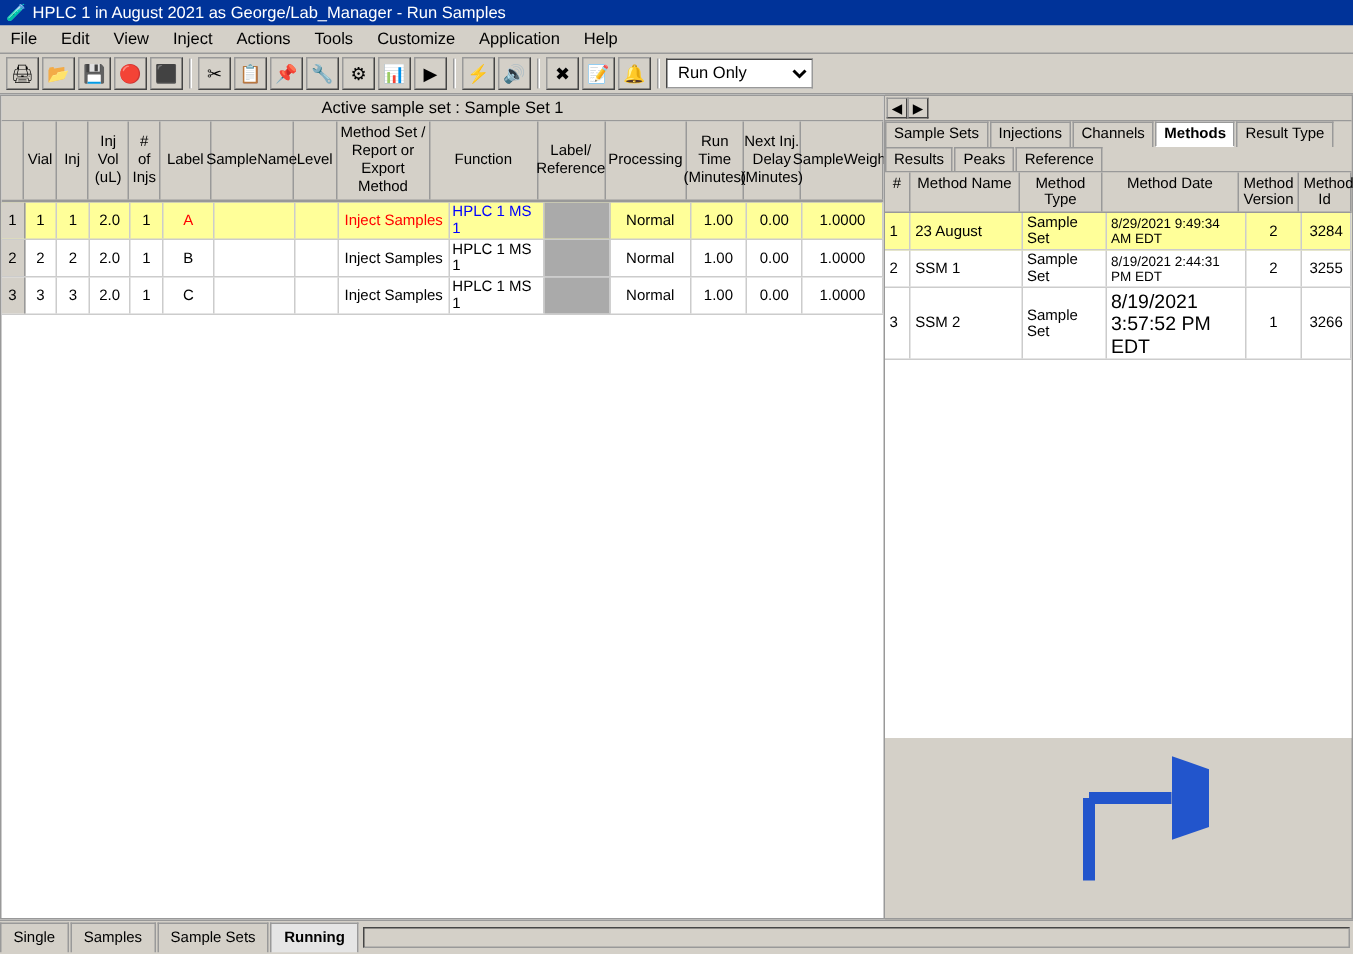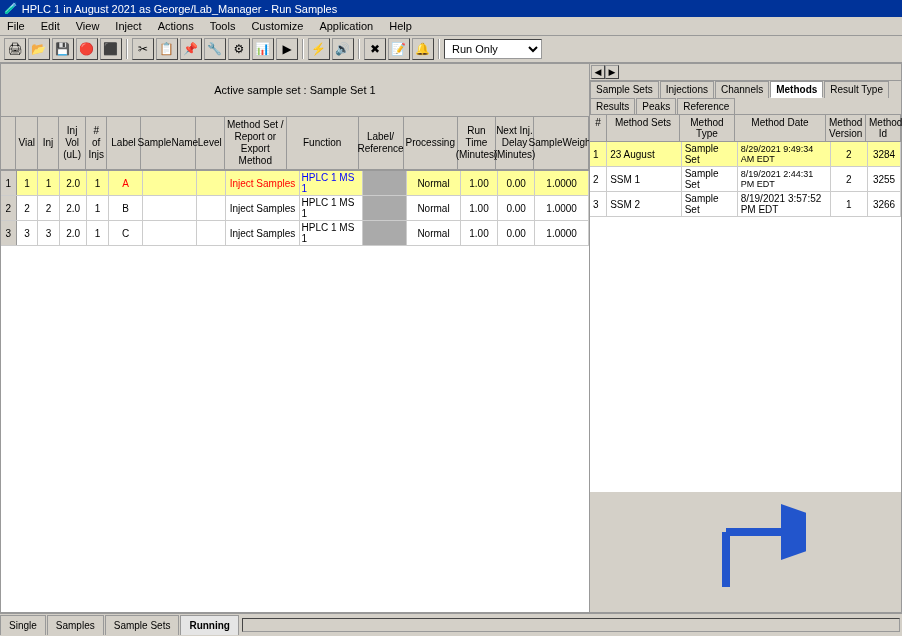--- a/index.html
+++ b/index.html
@@ -58,21 +58,21 @@
       background: white;
       border: 1px solid #999;
       display: flex;
       flex-direction: column;
       overflow: hidden;
     }
 
     .active-sample-bar {
       background: #d4d0c8;
       border-bottom: 1px solid #999;
-      padding: 20px 4px;
+      padding: 2px 4px;
       font-size: 11px;
       text-align: center;
     }
 
     
     .table-header {
       display: flex;
       background: #d4d0c8;
       border-bottom: 2px solid #999;
       font-size: 10px;
@@ -376,21 +376,21 @@
       <div class="tab">Channels</div>
       <div class="tab active">Methods</div>
       <div class="tab">Result Type</div>
       <div class="tab">Results</div>
       <div class="tab">Peaks</div>
       <div class="tab">Reference</div>
     </div>
 
     <div class="right-table-header">
       <div class="right-col-header" style="width:18px">#</div>
-      <div class="right-col-header" style="width:80px">Method Sets</div>
+      <div class="right-col-header" style="width:80px">Method Name</div>
       <div class="right-col-header" style="width:60px">Method Type</div>
       <div class="right-col-header" style="width:100px">Method Date</div>
       <div class="right-col-header" style="width:40px">Method Version</div>
       <div class="right-col-header" style="width:35px">Method Id</div>
     </div>
 
     <div class="right-table-body">
 
       <div class="right-row selected">
         <div class="right-cell" style="width:18px">1</div>
@@ -407,21 +407,21 @@
         <div class="right-cell" style="width:60px">Sample Set</div>
         <div class="right-cell" style="width:100px;font-size:9px">8/19/2021 2:44:31 PM EDT</div>
         <div class="right-cell" style="width:40px;justify-content:center">2</div>
         <div class="right-cell" style="width:35px;justify-content:center">3255</div>
       </div>
 
       <div class="right-row">
         <div class="right-cell" style="width:18px">3</div>
         <div class="right-cell" style="width:80px">SSM 2</div>
         <div class="right-cell" style="width:60px">Sample Set</div>
-        <div class="right-cell" style="width:100px;font-size:10px">8/19/2021 3:57:52 PM EDT</div>
+        <div class="right-cell" style="width:100px;font-size:13px">8/19/2021 3:57:52 PM EDT</div>
         <div class="right-cell" style="width:40px;justify-content:center">1</div>
         <div class="right-cell" style="width:35px;justify-content:center">3266</div>
       </div>
     </div>
 
     <div class="arrow-container">
       <svg width="120" height="100">
 
         <defs>
           <marker id="arrowhead" markerWidth="10" markerHeight="7" refX="0" refY="3.5" orient="auto">

